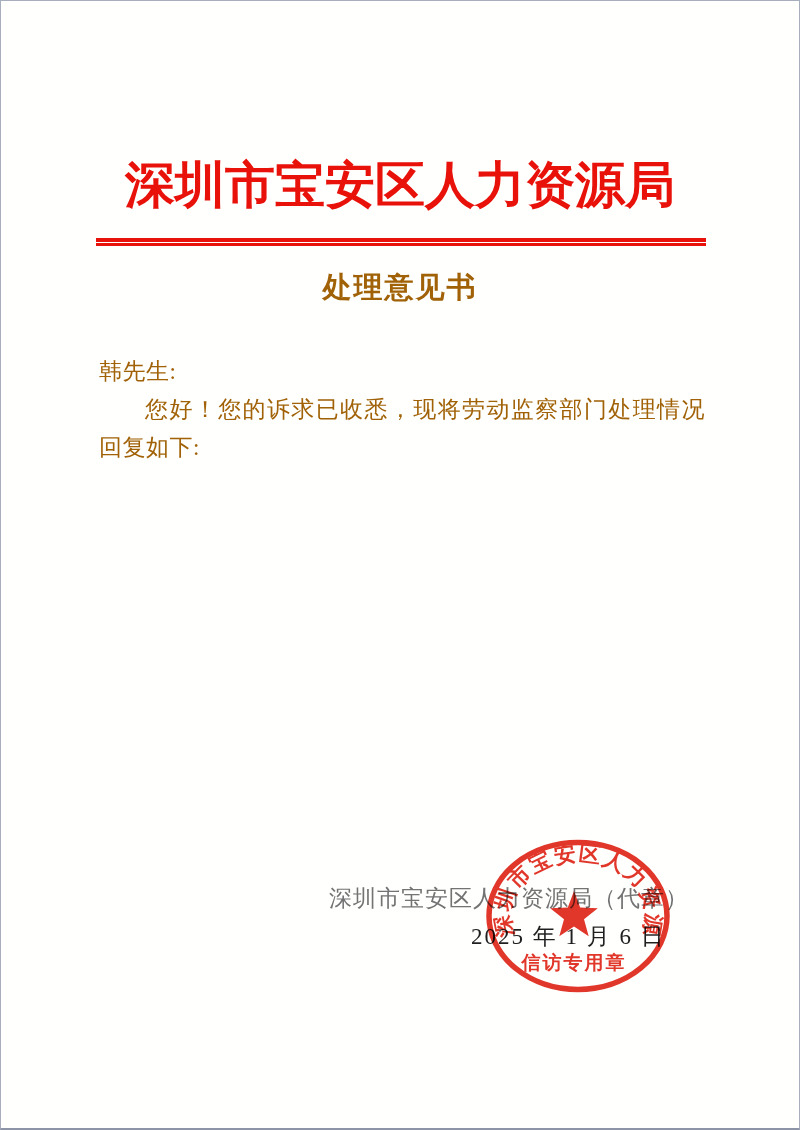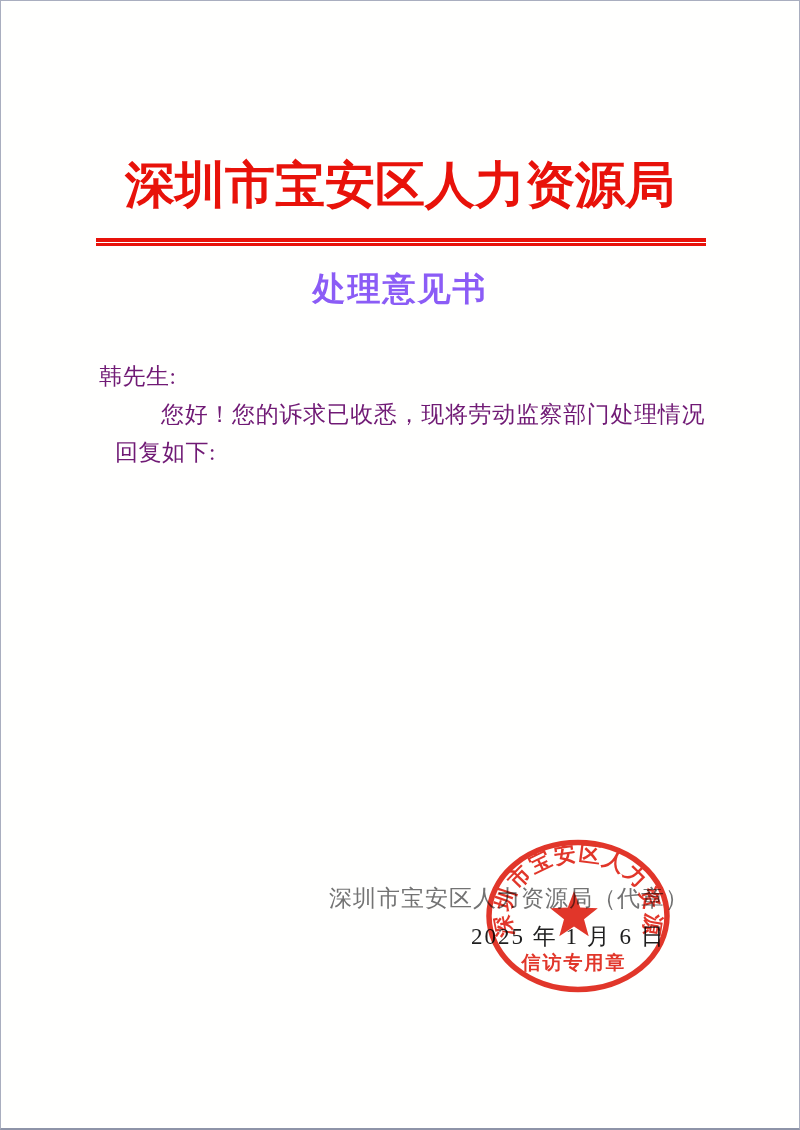--- a/index.html
+++ b/index.html
@@ -32,36 +32,36 @@
     margin: 23px 93px 0 95px;
     height: 8px;
     background: linear-gradient(to bottom,
       #e8120a 0%, #e8120a 45%,
       #ffffff 45%, #ffffff 58%,
       #e8120a 58%, #e8120a 100%);
   }
   .doc-title {
     margin-top: 23px;
     text-align: center;
-    font-size: 33px;
+    font-size: 29px;
     line-height: 1.25;
     font-weight: bold;
-    color: #8b5cf6;
+    color: #a16207;
     letter-spacing: 2px;
   }
   .body-text {
     margin: 48px 94px 0 98px;
     font-size: 23px;
     line-height: 38px;
-    color: #701a75;
+    color: #a16207;
     letter-spacing: 0.5px;
     text-align: justify;
   }
   .body-text p { margin: 0; }
-  .body-text p.indent { text-indent: 2em; margin-left: 16px; }
+  .body-text p.indent { text-indent: 2em; }
   .sig-issuer {
     position: absolute;
     top: 884px;
     right: 110px;
     font-size: 23px;
     line-height: 1.2;
     color: #737373;
     letter-spacing: 1px;
     white-space: nowrap;
     z-index: 1;

